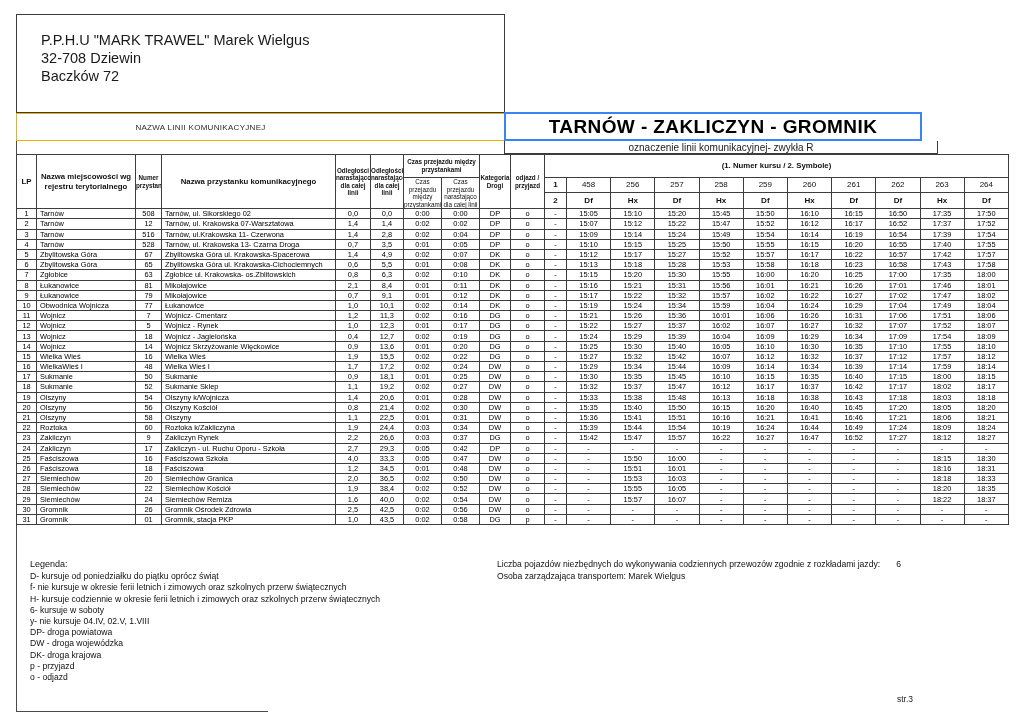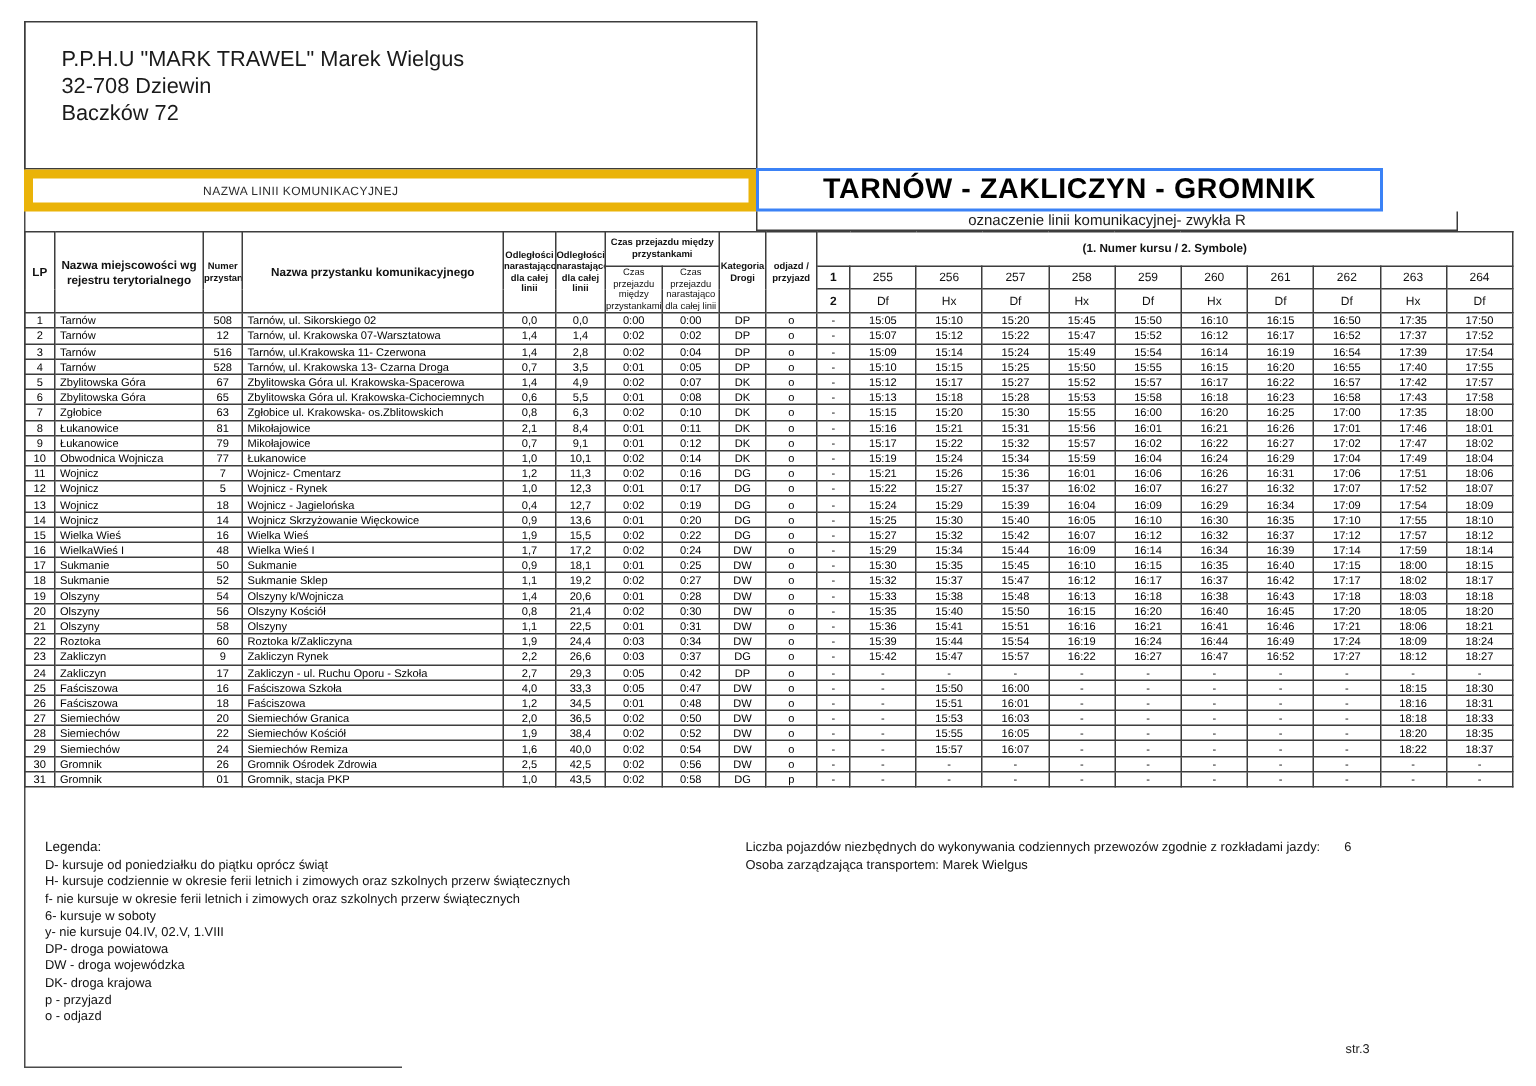--- a/index.html
+++ b/index.html
@@ -11,49 +11,49 @@
   .frame-bottom { position:absolute; left:16px; top:711px; width:252px; height:1px; background:#4a4a4a; }
 
   .company-box {
     position:absolute; left:16px; top:14px; width:489px; height:99px;
     border:1px solid #3c3c3c; box-sizing:border-box;
   }
   .company-text { position:absolute; left:24px; top:16px; font-size:14.5px; line-height:18px; color:#1a1a1a; }
 
   .nazwa-bar {
     position:absolute; left:16px; top:113px; width:489px; height:28px;
-    border:6px solid #eab308; box-sizing:border-box;
+    border:1px solid #eab308; box-sizing:border-box;
     display:flex; align-items:center; justify-content:center; padding-right:120px;
     font-size:8px; letter-spacing:0.3px; color:#2b2b2b;
   }
   .title-box {
     position:absolute; left:504px; top:112px; width:418px; height:29px;
     border:2px solid #3b82f6; box-sizing:border-box;
     display:flex; align-items:center; justify-content:center;
     font-weight:bold; font-size:19px; letter-spacing:0.4px; color:#000;
   }
   .subtitle-row {
-    position:absolute; left:504px; top:141px; width:468px; height:13px;
+    position:absolute; left:504px; top:141px; width:434px; height:13px;
     border:1px solid #3c3c3c; border-top:none; box-sizing:border-box;
     display:flex; align-items:center; justify-content:center;
     font-size:10px; color:#1a1a1a;
   }
 
   table.tt {
     position:absolute; left:16px; top:154px; width:992px;
     border-collapse:collapse; table-layout:fixed;
   }
   table.tt td {
     border:1px solid #3d3d3d; padding:0; text-align:center; vertical-align:middle; overflow:hidden;
   }
   .ch { font-size:6.3px; line-height:1.2; white-space:normal; color:#111; padding:0 1px; }
   .ch.big { font-size:7.8px; }
   .ch.b { font-weight:bold; font-size:8px; }
   .ch.cnum { font-size:8px; white-space:nowrap; }
-  .ch.csym { font-size:8px; font-weight:normal; white-space:nowrap; }
+  .ch.csym { font-size:8px; font-weight:bold; white-space:nowrap; }
   tr.hr1 td { height:22px;font-weight:bold; }
   tr.hr2 td { height:14px; }
   tr.hr3 td { height:15px; }
   tbody td.c { height:9.2px; font-size:7.4px; line-height:9px; white-space:nowrap; color:#000; }
   tbody td.l { text-align:left; padding-left:3px; }
 
   .legend { position:absolute; left:30px; top:559px; font-size:8.6px; line-height:11.2px; color:#111; }
   .legend-title { font-weight:normal; font-size:9px; margin-bottom:1px; }
   .footer-right { position:absolute; left:497px; top:559px; font-size:8.6px; line-height:11.5px; color:#111; }
   .veh-val { margin-left:16px; }
@@ -118,21 +118,21 @@
         <td rowspan="3" class="ch">Odległości narastająco dla całej linii</td>
         <td colspan="2" class="ch">Czas przejazdu między przystankami</td>
         <td rowspan="3" class="ch">Kategoria Drogi</td>
         <td rowspan="3" class="ch">odjazd / przyjazd</td>
         <td colspan="11" class="ch big">(1. Numer kursu / 2. Symbole)</td>
       </tr>
       <tr class="hr2" id="hdr-row-2">
         <td rowspan="2" class="ch">Czas przejazdu między przystankami</td>
         <td rowspan="2" class="ch">Czas przejazdu narastająco dla całej linii</td>
         <td class="ch b">1</td>
-      <td class="ch cnum">255</td>
+      <td class="ch cnum">458</td>
           <td class="ch cnum">256</td>
           <td class="ch cnum">257</td>
           <td class="ch cnum">258</td>
           <td class="ch cnum">259</td>
           <td class="ch cnum">260</td>
           <td class="ch cnum">261</td>
           <td class="ch cnum">262</td>
           <td class="ch cnum">263</td>
           <td class="ch cnum">264</td>
         </tr>
@@ -864,22 +864,22 @@
           <td class="c">-</td>
           <td class="c">-</td>
         </tr>
       </tbody>
   </table>
 
   <div class="legend">
     <div class="legend-title">Legenda:</div>
     <div id="legend-items">
         <div class="legend-line">D- kursuje od poniedziałku do piątku oprócz świąt</div>
+        <div class="legend-line">f- nie kursuje w okresie ferii letnich i zimowych oraz szkolnych przerw świątecznych</div>
         <div class="legend-line">H- kursuje codziennie w okresie ferii letnich i zimowych oraz szkolnych przerw świątecznych</div>
-        <div class="legend-line">f- nie kursuje w okresie ferii letnich i zimowych oraz szkolnych przerw świątecznych</div>
         <div class="legend-line">6- kursuje w soboty</div>
         <div class="legend-line">y- nie kursuje 04.IV, 02.V, 1.VIII</div>
         <div class="legend-line">DP- droga powiatowa</div>
         <div class="legend-line">DW - droga wojewódzka</div>
         <div class="legend-line">DK- droga krajowa</div>
         <div class="legend-line">p - przyjazd</div>
         <div class="legend-line">o - odjazd</div>
       </div>
   </div>
 

